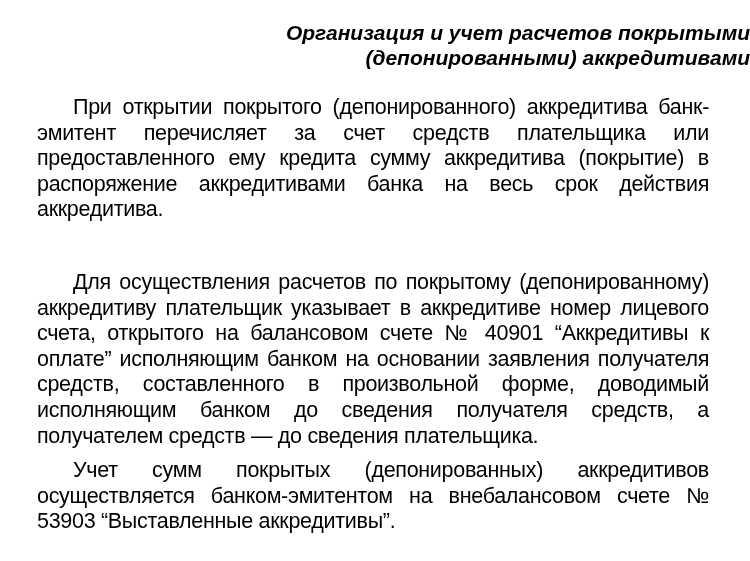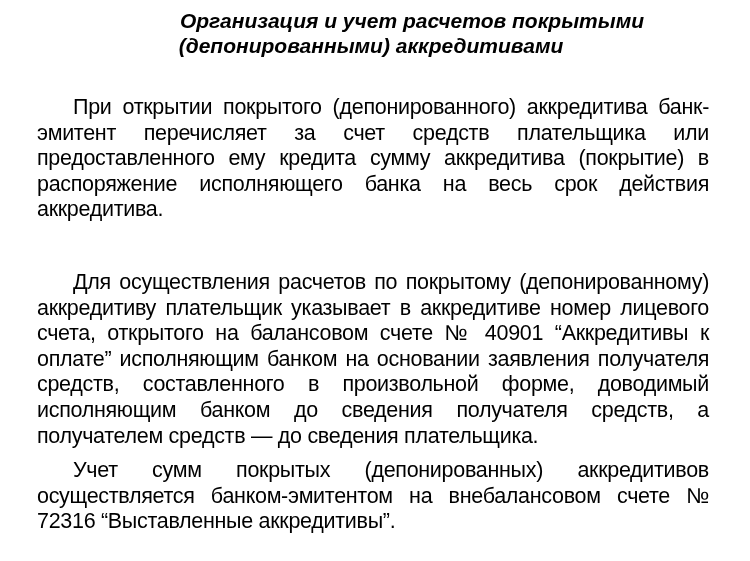--- a/index.html
+++ b/index.html
@@ -17,23 +17,23 @@
   }
   .slide {
     position: absolute;
     left: 0; top: 0;
     width: 750px; height: 561px;
     background: #ffffff;
   }
   .title {
     position: absolute;
     left: 0;
-    top: 8px;
+    top: 20px;
     width: 750px;
-    text-align: center;
+    text-align: right;
     font-weight: bold;
     font-style: italic;
     font-size: 21px;
     line-height: 25px;
     color: #000;
   }
   .title .l1 { display: block; padding-left: 74px; }
   .title .l2 { display: block; padding-left: 0px; margin-left: -8px; }
   .body {
     position: absolute;
@@ -57,17 +57,17 @@
 </head>
 <body>
 
 <div class="slide">
   <div class="title">
     <span class="l1">Организация и учет расчетов покрытыми</span>
     <span class="l2">(депонированными) аккредитивами</span>
   </div>
 
   <div class="body">
-    <p class="para p1">При открытии покрытого (депонированного) аккредитива банк-эмитент перечисляет за счет средств плательщика или предоставленного ему кредита сумму аккредитива (покрытие) в распоряжение исполняющего банка на весь срок действия аккредитива.</p>
+    <p class="para p1">При открытии покрытого (депонированного) аккредитива банк-эмитент перечисляет за счет средств плательщика или предоставленного ему кредита сумму аккредитива (покрытие) в распоряжение аккредитивами банка на весь срок действия аккредитива.</p>
     <p class="para p2">Для осуществления расчетов по покрытому (депонированному) аккредитиву плательщик указывает в аккредитиве номер лицевого счета, открытого на балансовом счете № 40901 “Аккредитивы к оплате” исполняющим банком на основании заявления получателя средств, составленного в произвольной форме, доводимый исполняющим банком до сведения получателя средств, а получателем средств — до сведения плательщика.</p>
-    <p class="para p3">Учет сумм покрытых (депонированных) аккредитивов осуществляется банком-эмитентом на внебалансовом счете № 72316 “Выставленные аккредитивы”.</p>
+    <p class="para p3">Учет сумм покрытых (депонированных) аккредитивов осуществляется банком-эмитентом на внебалансовом счете № 53903 “Выставленные аккредитивы”.</p>
   </div>
 </div>
 
 </body></html>

